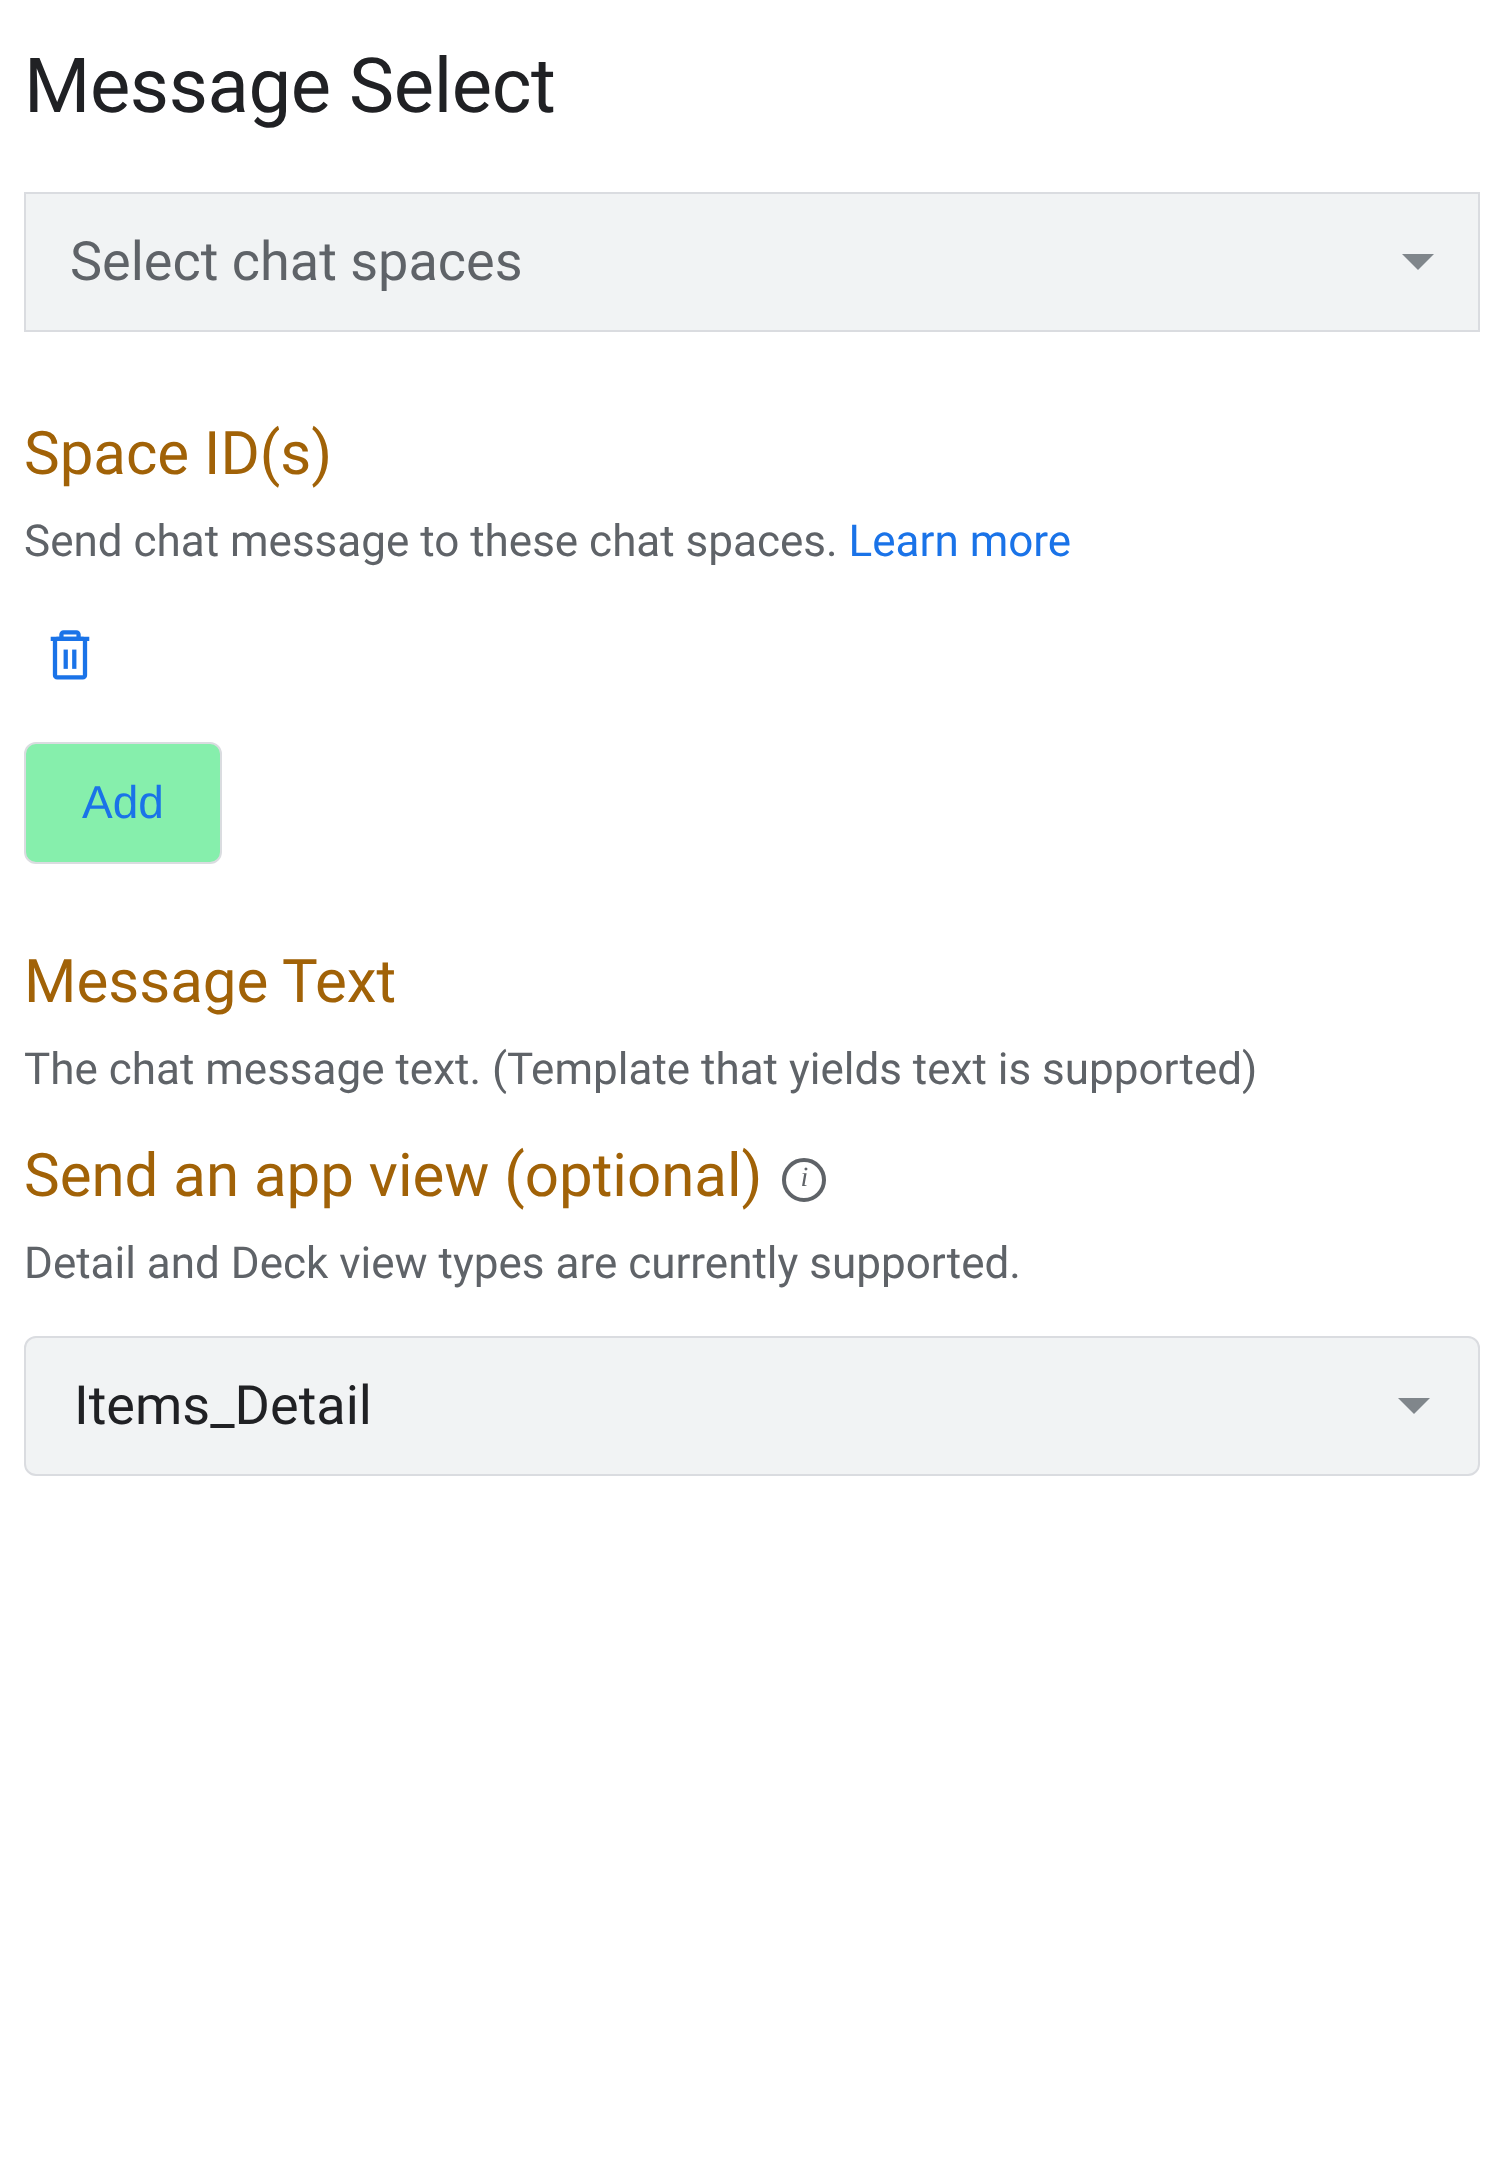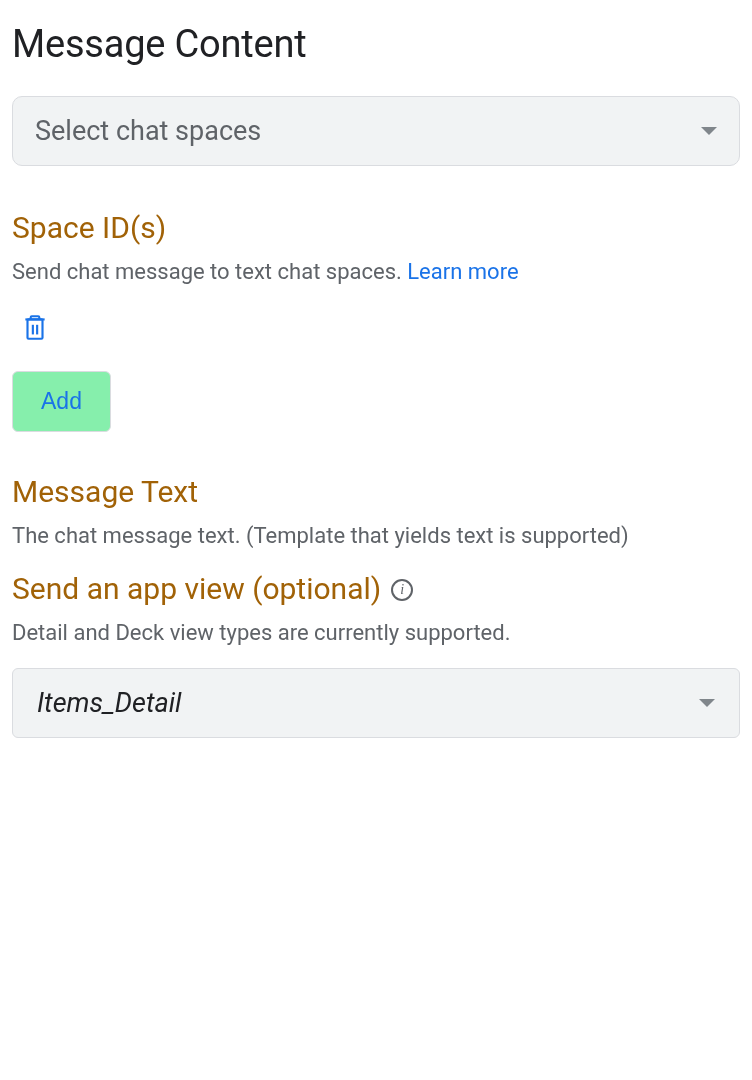--- a/index.html
+++ b/index.html
@@ -14,21 +14,21 @@
   .page-title {
     font-size: 38px;
     font-weight: 400;
     letter-spacing: -0.2px;
     margin: 8px 0 30px 0;
     color: #202124;
   }
   .dd {
     width: 100%;
     border: 1px solid #dadce0;
-    border-radius: 10px;
+    border-radius: 0;
     background: #f1f3f4;
     padding: 18px 22px;
     display: flex;
     align-items: center;
     justify-content: space-between;
     cursor: pointer;
     margin-bottom: 44px;
   }
   .dd-text {
     font-size: 27px;
@@ -131,43 +131,42 @@
   .dd2 {
     width: 100%;
     border: 1px solid #dadce0;
     border-radius: 6px;
     background: #f1f3f4;
     padding: 18px 24px;
     display: flex;
     align-items: center;
     justify-content: space-between;
     cursor: pointer;
-    font-style: italic;
   }
   .dd2-text {
     font-size: 27px;
     color: #202124;
     font-weight: 400;
   }
   .block { margin-bottom: 0; }
 </style>
 </head>
 <body>
 
-<h1 class="page-title">Message Content</h1>
+<h1 class="page-title">Message Select</h1>
 
 <div class="dd">
   <span class="dd-text">Select chat spaces</span>
   <span class="caret"></span>
 </div>
 
 <div class="block">
   <div class="section-label">Space ID(s)</div>
   <div class="section-help">
-    <span>Send chat message to text chat spaces. </span><a href="#">Learn more</a>
+    <span>Send chat message to these chat spaces. </span><a href="#">Learn more</a>
   </div>
 
   <div class="chip-row">
     <button class="trash-btn">
       <svg width="26" height="30" viewBox="0 0 24 28" fill="none" stroke="#1a73e8" stroke-width="2">
         <path d="M3 6h18"></path>
         <path d="M8 6V4a1 1 0 0 1 1-1h6a1 1 0 0 1 1 1v2"></path>
         <rect x="5" y="6" width="14" height="18" rx="1"></rect>
         <line x1="10" y1="11" x2="10" y2="20"></line>
         <line x1="14" y1="11" x2="14" y2="20"></line>

